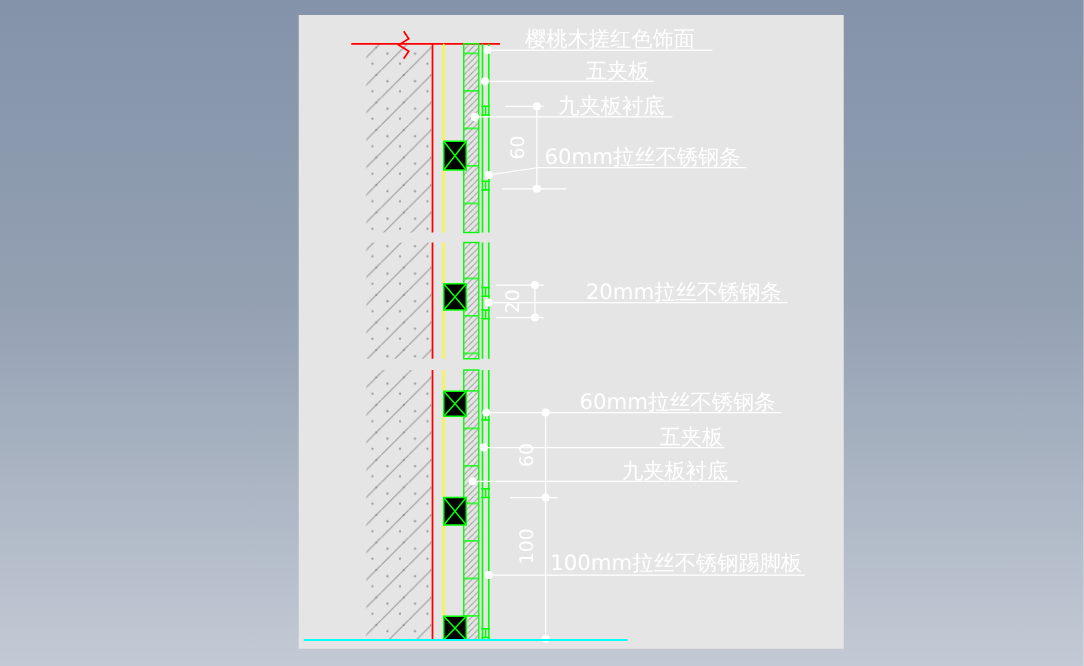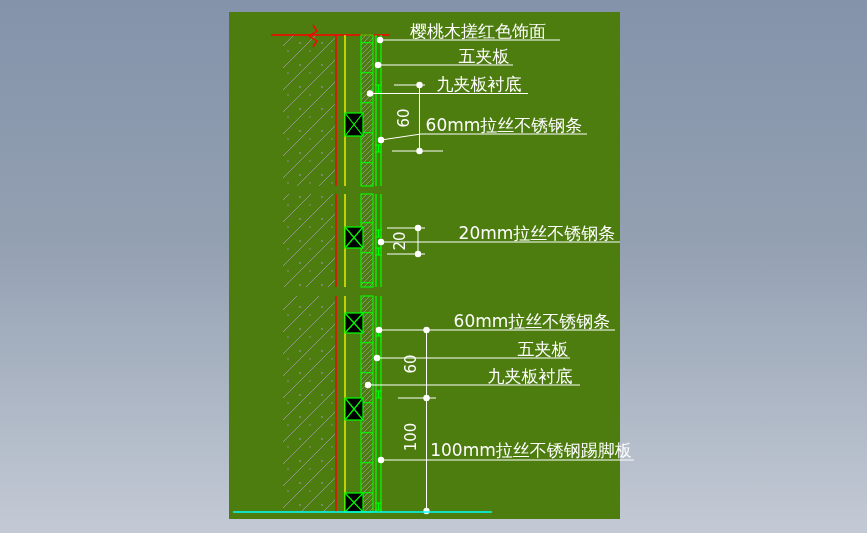--- a/index.html
+++ b/index.html
@@ -2,22 +2,22 @@
 <html><head>
 <meta charset="utf-8">
 <style>
   html,body{margin:0;padding:0;}
   body{
     width:867px;height:533px;overflow:hidden;position:relative;
     background:linear-gradient(180deg,#8493aa 0%,#93a0b2 45%,#c3cad5 100%);
     font-family:"DejaVu Sans",sans-serif;
   }
   .cad-canvas{
-    position:absolute;left:229px;top:12px;width:391px;height:507px;
-    background:#4d7c0f;
+    position:absolute;left:239px;top:12px;width:436px;height:507px;
+    background:#e5e5e5;
   }
   svg text{fill:#fff;}
   .lbl{font-size:17px;letter-spacing:0px;}
   .dim{font-size:15px;}
 </style>
 </head>
 <body>
 
 <div class="cad-canvas">
 <svg width="408" height="507" viewBox="0 0 408 507">

